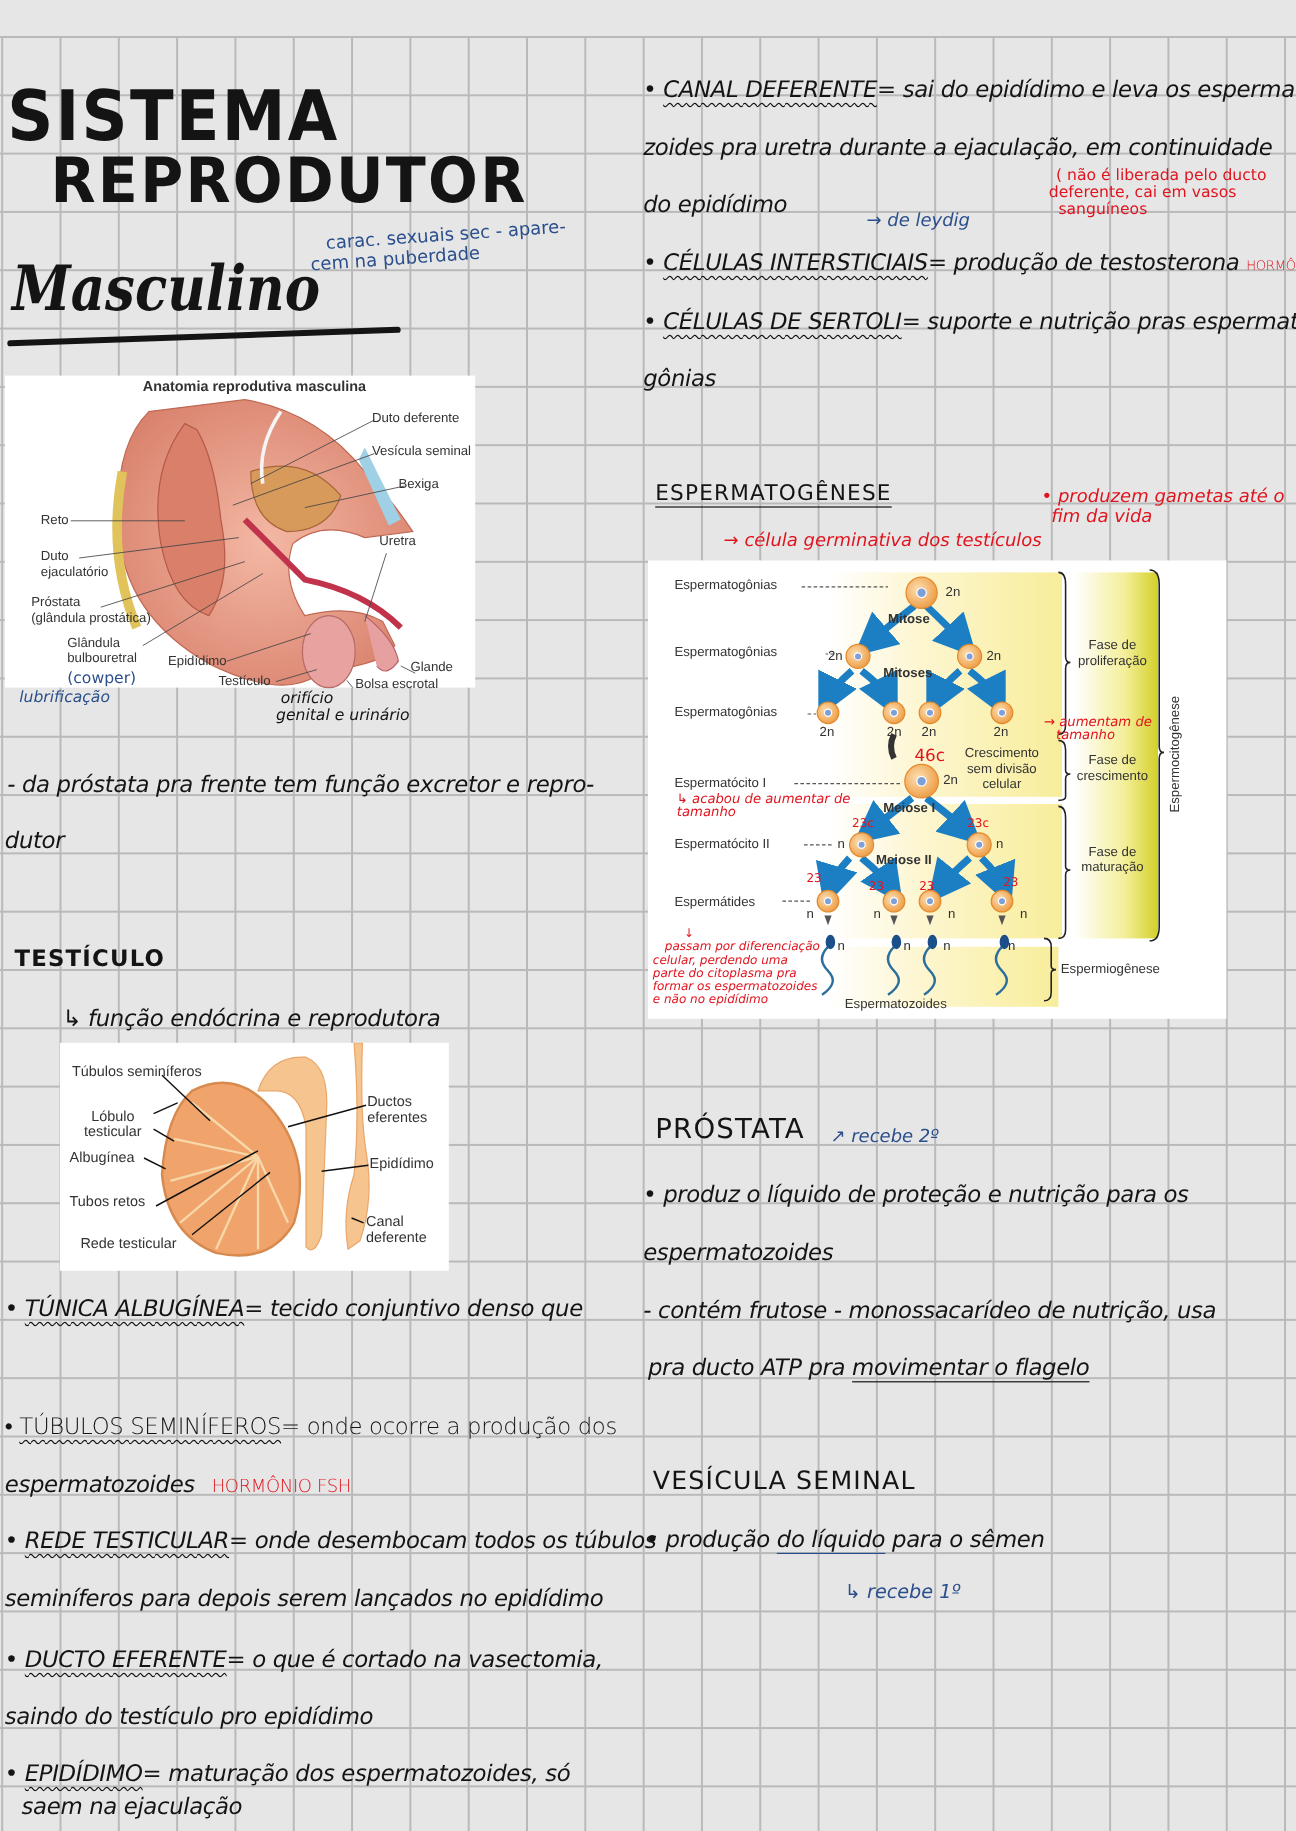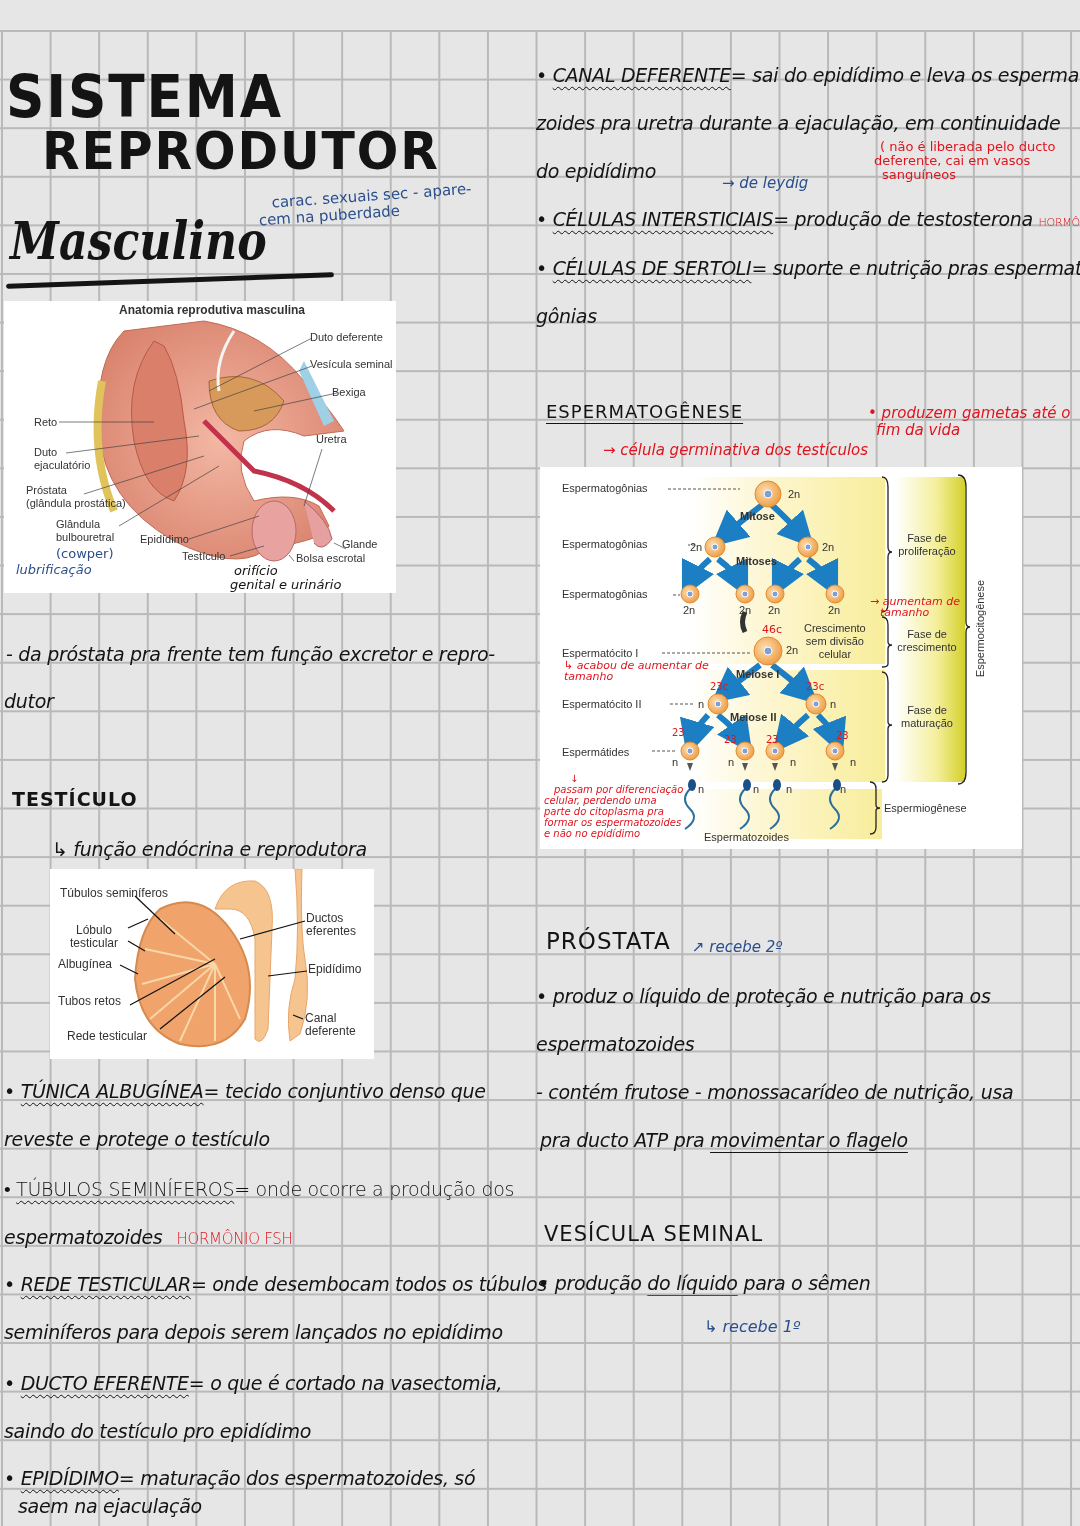--- a/index.html
+++ b/index.html
@@ -27,21 +27,21 @@
 
   
   .title-1 { left: 6px; top: 68px; font-size: 58px; font-weight: 800; letter-spacing: 2px; line-height: 1; font-family: "DejaVu Sans", sans-serif; transform: scaleX(0.92); transform-origin: left; }
   .title-2 { left: 42px; top: 125px; font-size: 52px; font-weight: 800; letter-spacing: 2px; line-height: 1; font-family: "DejaVu Sans", sans-serif; transform: scaleX(0.94); transform-origin: left; }
   .title-3 { left: 10px; top: 215px; font-size: 52px; font-style: italic; font-family: "DejaVu Serif", serif; font-weight: 700; line-height: 1; transform: scaleX(0.85); transform-origin: left; }
   .title-3-underline { left: 6px; top: 278px; width: 328px; height: 5px; background: #141414; border-radius: 3px; transform: rotate(-2deg); }
   .title-note { left: 258px; top: 188px; font-size: 15px; line-height: 17px; color: #2a4f8c; transform: rotate(-4deg); }
 
   
   .fig { background: #ffffff; }
-  .fig-anatomy { left: 4px; top: 301px; width: 392px; height: 292px; }
+  .fig-anatomy { left: 4px; top: 313px; width: 392px; height: 260px; }
   .fig-testis { left: 50px; top: 869px; width: 324px; height: 190px; }
   .fig-sperm { left: 540px; top: 467px; width: 482px; height: 382px; }
   .fig-label { font-family: "Liberation Sans", sans-serif; font-size: 11px; color: #333; line-height: 13px; }
   .fig-title { font-family: "Liberation Sans", sans-serif; font-weight: 700; font-size: 12px; color: #333; }
 
   
   .line { font-size: 19px; line-height: 22px; white-space: nowrap; }
   .small { font-size: 13px; line-height: 14px; white-space: nowrap; }
   .head { font-size: 21px; letter-spacing: 1px; font-weight: 600; white-space: nowrap; }
 </style>
@@ -166,21 +166,20 @@
   </div>
   <div class="abs fig-label" style="left:258px;top:94px;font-size:12px">Epidídimo</div>
   <div class="abs fig-label" style="left:255px;top:143px;font-size:12px">
     <div>Canal</div>
     <div>deferente</div>
   </div>
 </div>
 
 <div class="abs" style="left:4px;top:1080px">
   <div class="line hand ink-black" style="font-style:italic"><span>• </span><span class="wavy">TÚNICA ALBUGÍNEA</span><span>= tecido conjuntivo denso que</span></div>
-  <div class="line hand ink-black" style="margin-top:26px;font-style:italic">reveste e protege o testículo</div>
 </div>
 <div class="abs" style="left:4px;top:1178px">
   <div class="line hand ink-black" style=""><span>• </span><span class="wavy">TÚBULOS SEMINÍFEROS</span><span>= onde ocorre a produção dos</span></div>
   <div class="line hand ink-black" style="margin-top:26px;font-style:italic"><span>espermatozoides</span><span class="ink-red" style="font-size:15px;margin-left:14px;font-style:normal">HORMÔNIO FSH</span></div>
 </div>
 <div class="abs" style="left:4px;top:1273px">
   <div class="line hand ink-black" style="font-style:italic"><span>• </span><span class="wavy">REDE TESTICULAR</span><span>= onde desembocam todos os túbulos</span></div>
   <div class="line hand ink-black" style="margin-top:26px;font-style:italic">seminíferos para depois serem lançados no epidídimo</div>
 </div>
 <div class="abs" style="left:4px;top:1372px">
@@ -381,21 +380,21 @@
     <div>Fase de</div>
     <div>maturação</div>
   </div>
   <div class="abs fig-label" style="left:344px;top:335px">Espermiogênese</div>
   <div class="abs fig-label" style="left:380px;top:155px;transform:rotate(-90deg);transform-origin:center;width:120px;text-align:center">Espermocitogênese</div>
 
   <div class="abs small ink-red" style="left:330px;top:129px;font-size:11px;line-height:11px;font-style:italic">
     <div>→ aumentam de</div>
     <div style="padding-left:10px">tamanho</div>
   </div>
-  <div class="abs small ink-red" style="left:222px;top:156px;font-size:11px">46c</div>
+  <div class="abs small ink-red" style="left:222px;top:156px;font-size:14px">46c</div>
   <div class="abs small ink-red" style="left:170px;top:213px;font-size:10px">23c</div>
   <div class="abs small ink-red" style="left:266px;top:213px;font-size:10px">23c</div>
   <div class="abs small ink-red" style="left:132px;top:259px;font-size:10px">23</div>
   <div class="abs small ink-red" style="left:184px;top:266px;font-size:10px">23</div>
   <div class="abs small ink-red" style="left:226px;top:266px;font-size:10px">23</div>
   <div class="abs small ink-red" style="left:296px;top:262px;font-size:10px">23</div>
   <div class="abs small ink-red" style="left:24px;top:193px;font-size:11px;line-height:11px;font-style:italic">
     <div>↳ acabou de aumentar de</div>
     <div>tamanho</div>
   </div>

